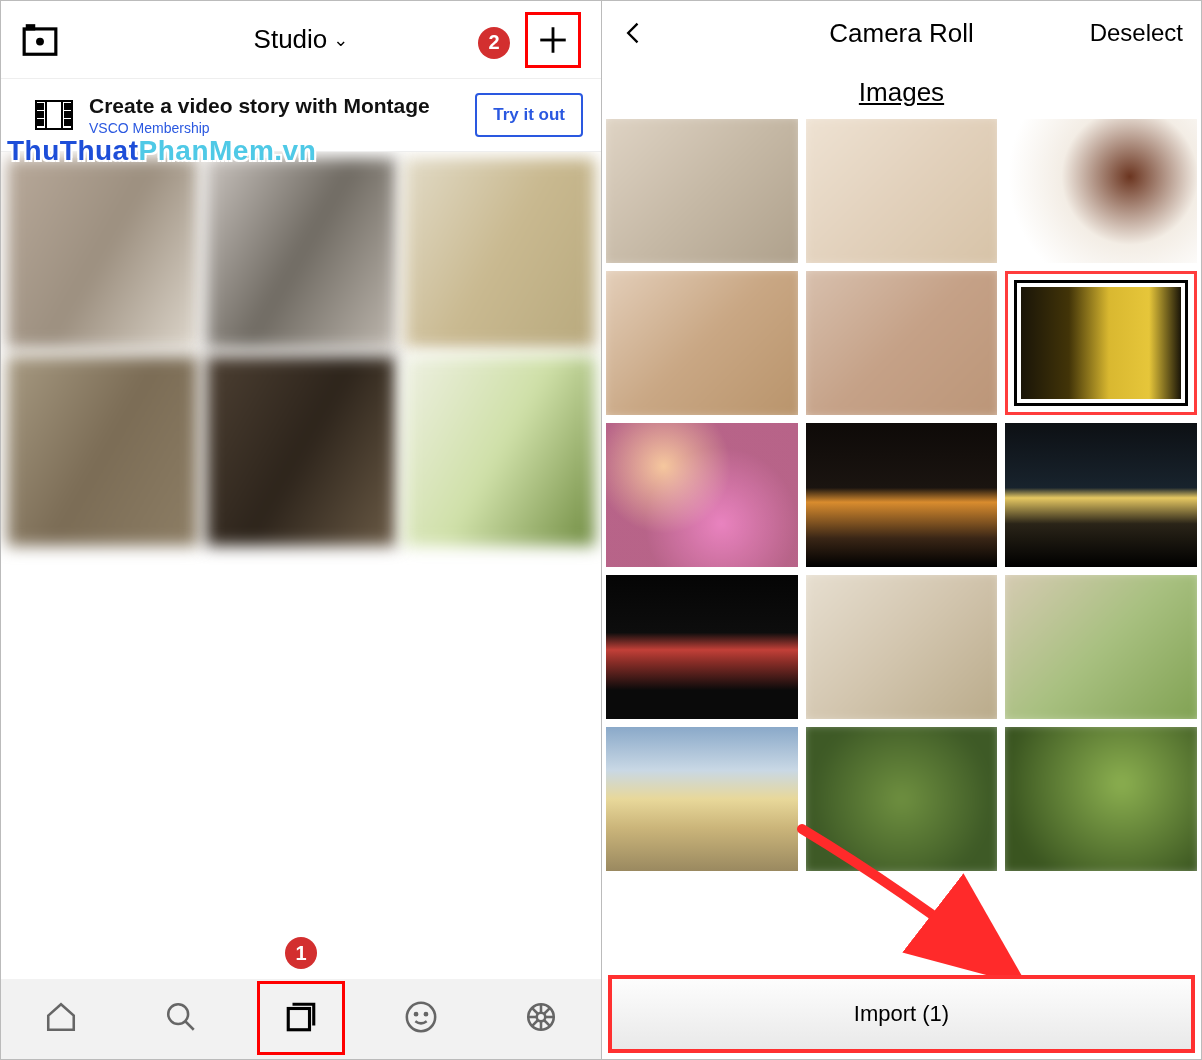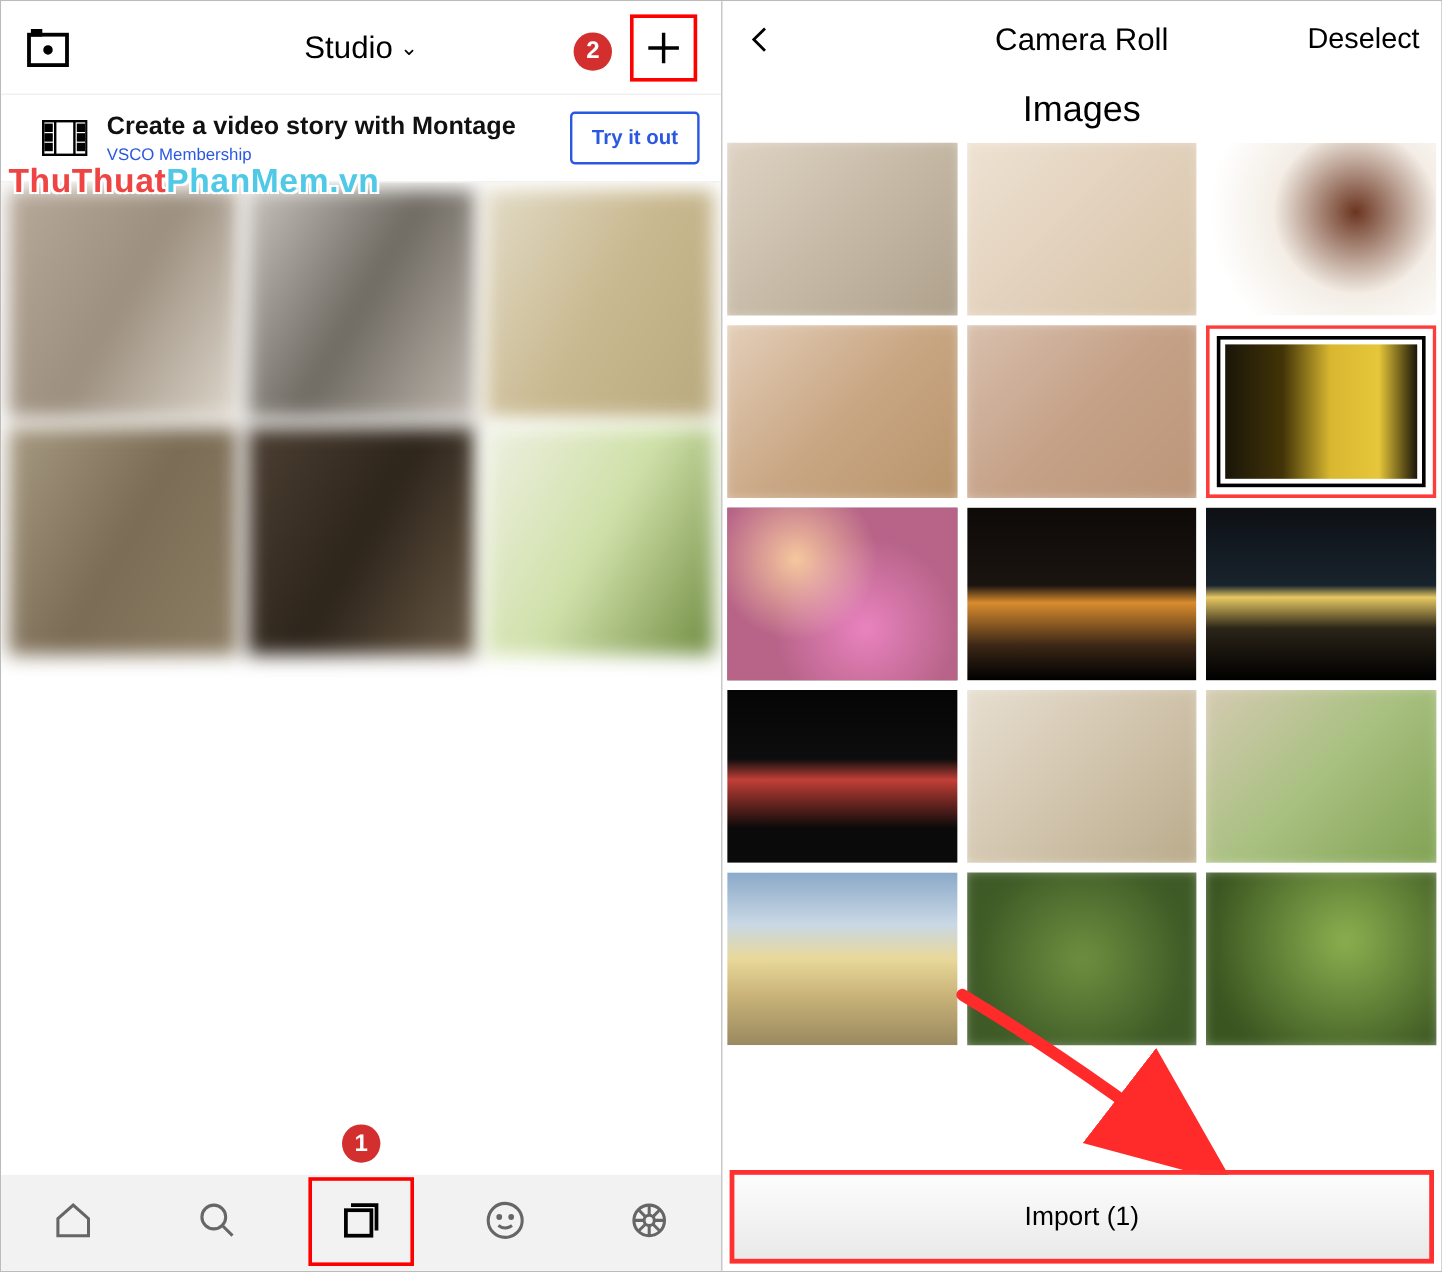--- a/index.html
+++ b/index.html
@@ -93,21 +93,21 @@
     left: 6px;
     top: 134px;
     font-family: Arial, sans-serif;
     font-size: 28px;
     font-weight: 900;
     letter-spacing: 0.5px;
     pointer-events: none;
     white-space: nowrap;
     z-index: 3;
   }
-  .wm-red { color: #ef4444; text-shadow: -2px -2px 0 #fff,2px -2px 0 #fff,-2px 2px 0 #fff,2px 2px 0 #fff; }
+  .wm-red { color: #1d4ed8; text-shadow: -2px -2px 0 #fff,2px -2px 0 #fff,-2px 2px 0 #fff,2px 2px 0 #fff; }
   .wm-cyan { color: #4fc9e6; text-shadow: -2px -2px 0 #fff,2px -2px 0 #fff,-2px 2px 0 #fff,2px 2px 0 #fff; }
 
   .l-grid {
     flex: 1;
     padding: 6px 6px 0 6px;
     display: grid;
     grid-template-columns: repeat(3, 1fr);
     grid-auto-rows: 190px;
     gap: 8px;
     overflow: hidden;
@@ -166,21 +166,22 @@
     font-size: 24px;
     color: #000;
   }
   .r-tabs {
     height: 54px;
     display: flex;
   }
   .r-tab {
     flex: 1;
     display: flex; align-items: center; justify-content: center;
-    font-size: 30px;
+    font-size: 26px;
+    text-decoration: underline;
   }
 
   .r-grid {
     flex: 1;
     padding: 0 4px 0 4px;
     display: grid;
     grid-template-columns: repeat(3, 1fr);
     grid-auto-rows: 144px;
     gap: 8px;
     overflow: hidden;

